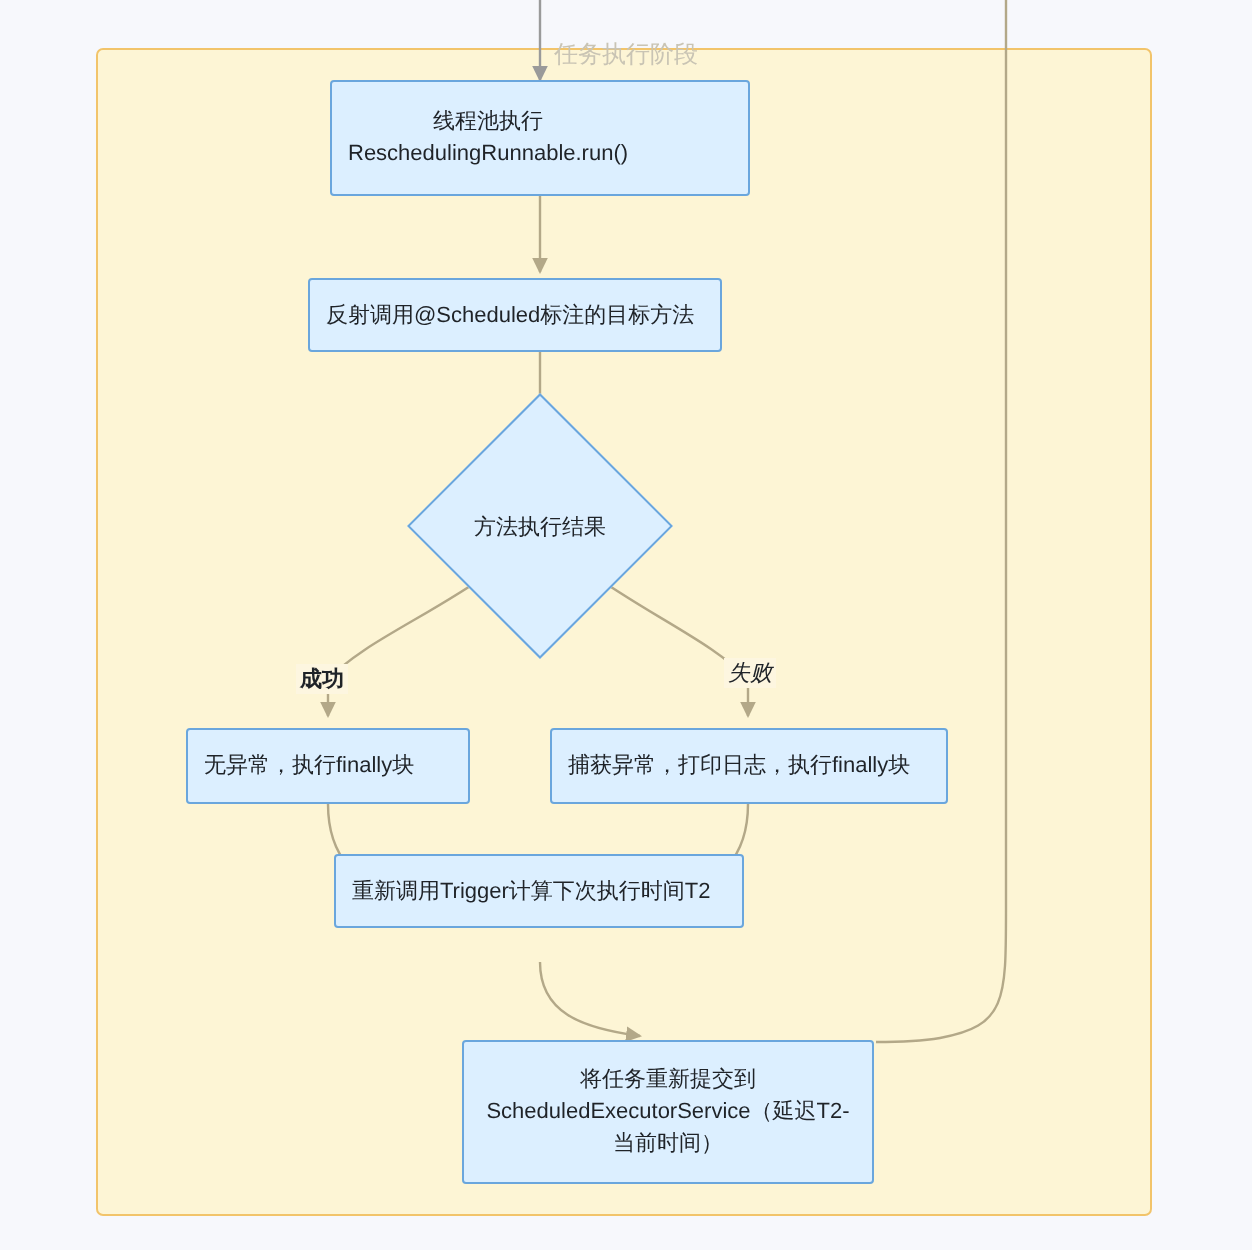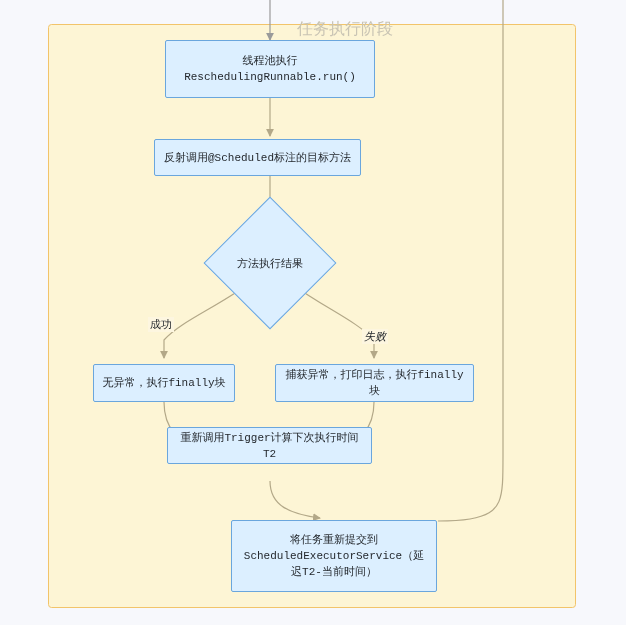--- a/index.html
+++ b/index.html
@@ -27,27 +27,25 @@
     height: 625px;
   }
   .node {
     position: absolute;
     box-sizing: border-box;
     background: #dcefff;
     border: 1px solid #6aa6dd;
     border-radius: 2px;
     display: flex;
     align-items: center;
-    justify-content: center;
     text-align: center;
     color: #1f2328;
     font-size: 11px;
     line-height: 16px;
     padding: 4px 8px;
-    font-family: Liberation Mono, monospace;
   }
   .node-text {
     white-space: pre-line;
   }
   .diamond {
     position: absolute;
     box-sizing: border-box;
     background: #dcefff;
     border: 1px solid #6aa6dd;
     transform: rotate(45deg);
@@ -57,24 +55,23 @@
     display: flex;
     align-items: center;
     justify-content: center;
     text-align: left;
     font-size: 11px;
     color: #1f2328;
     pointer-events: none;
   }
   .cluster-title {
     position: absolute;
-    font-size: 16px;
+    font-size: 12px;
     color: #c9c4b4;
     white-space: nowrap;
-    margin-left: 20px;
   }
   .edge-label {
     position: absolute;
     font-size: 11px;
     color: #1f2328;
     background: #fdf6e0;
     padding: 0 2px;
     white-space: nowrap;
   }
 </style>
@@ -138,17 +135,17 @@
 
   <div class="node" style="left:167px; top:427px; width:205px; height:37px;">
     <span class="node-text">重新调用Trigger计算下次执行时间T2</span>
   </div>
 
   <div class="node" style="left:231px; top:520px; width:206px; height:72px;">
     <span class="node-text">将任务重新提交到
 ScheduledExecutorService（延迟T2-当前时间）</span>
   </div>
 
-  <div class="edge-label" style="left:148px; top:317px;">成功</div>
+  <div class="edge-label" style="left:148px; top:332px;font-weight:bold;">成功</div>
 
   <div class="edge-label" style="left:362px; top:329px;font-style:italic;">失败</div>
 
 </div>
 
 </body></html>

